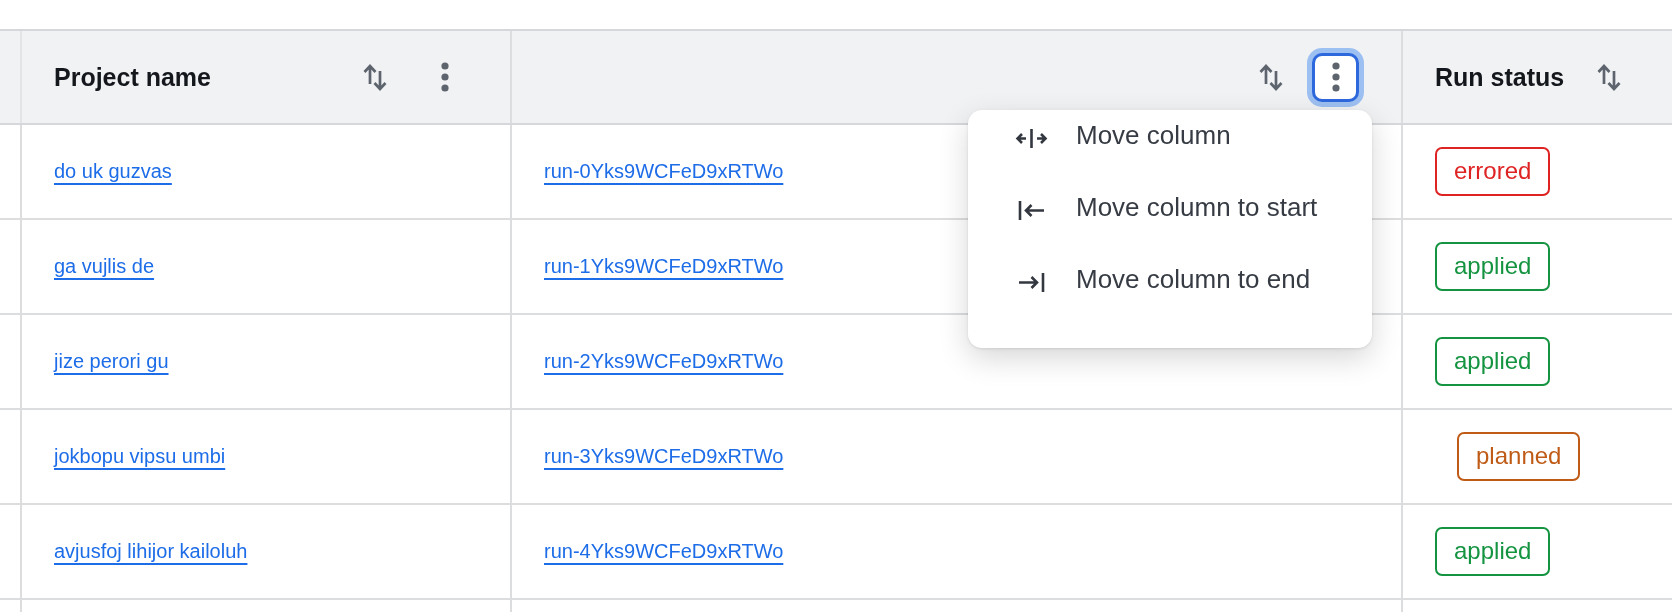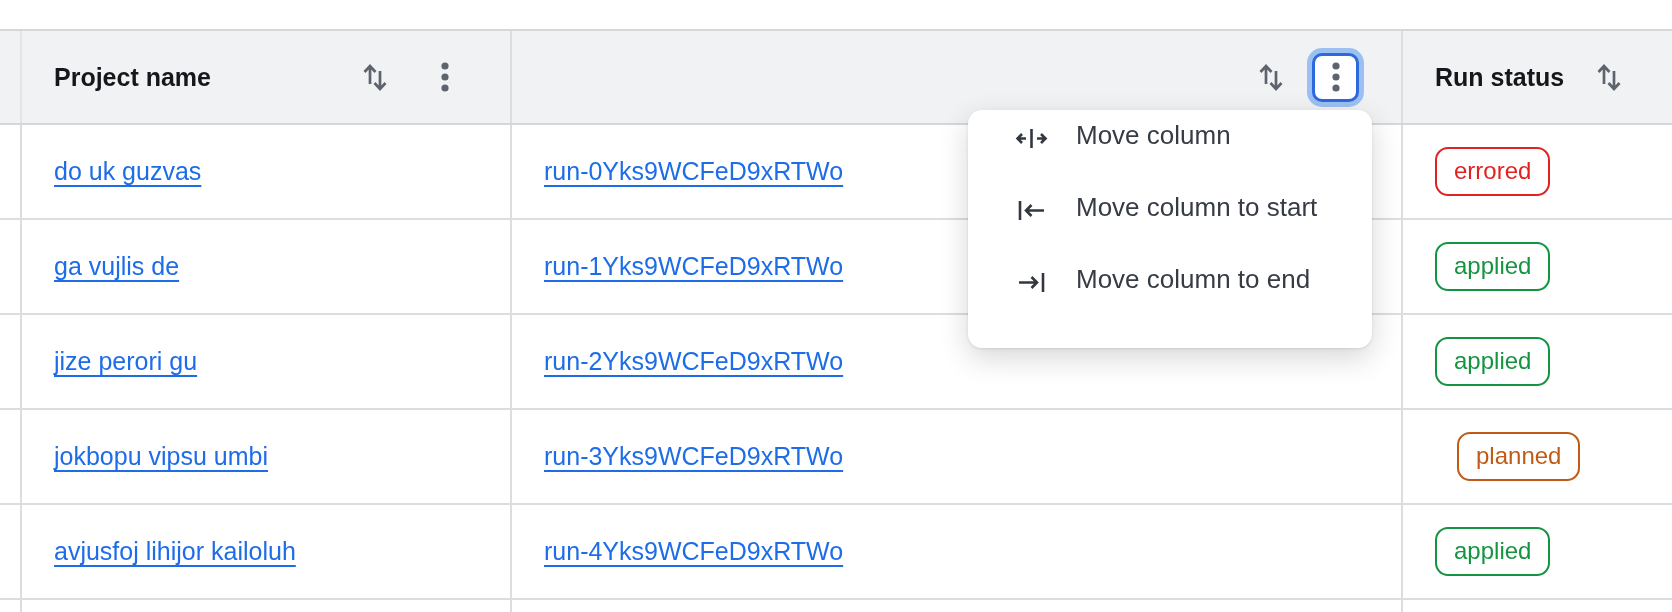--- a/index.html
+++ b/index.html
@@ -45,34 +45,34 @@
   .kebab-btn-focused {
     width: 47px; height: 49px;
     background: #ffffff;
     border: 3px solid #2d68dd;
     border-radius: 10px;
     box-shadow: 0 0 0 5px #9dc0f2;
     display: flex; align-items: center; justify-content: center;
     cursor: pointer;
   }
   a.cell-link {
-    font-size: 25px;
+    font-size: 20px;
     color: #1d6ce8;
     text-decoration: underline;
     text-decoration-thickness: 2px;
     text-underline-offset: 5px;
     cursor: pointer;
   }
   .badge {
     display: inline-block;
     font-size: 24px;
     line-height: 1.15;
     padding: 8px 17px 9px;
     border: 2.5px solid currentColor;
-    border-radius: 13px;
+    border-radius: 7px;
     background: #ffffff;
   }
   .menu {
     position: absolute;
     left: 968px; top: 110px;
     width: 404px;
     background: #ffffff;
     border-radius: 14px;
     box-shadow: 0 1px 3px rgba(0,0,0,0.10), 0 10px 30px rgba(0,0,0,0.16);
     padding: 10px 0 12px;

